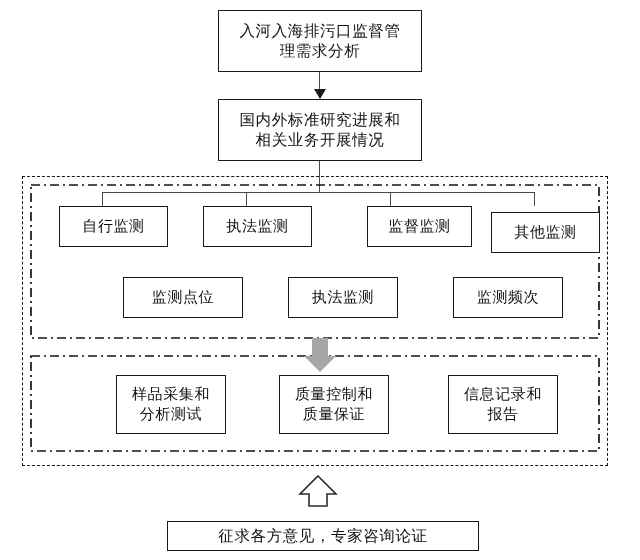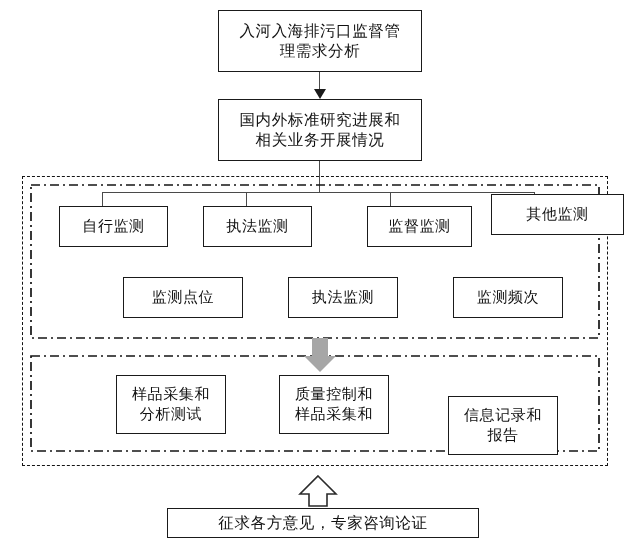--- a/index.html
+++ b/index.html
@@ -78,36 +78,36 @@
 
   <div class="hline" style="left:102px;top:192px;width:432px;"></div>
   <div class="vline" style="left:102px;top:192px;height:14px;"></div>
   <div class="vline" style="left:246px;top:192px;height:14px;"></div>
   <div class="vline" style="left:390px;top:192px;height:14px;"></div>
   <div class="vline" style="left:534px;top:192px;height:14px;"></div>
 
   <div class="box node" style="left:48px;top:206px;width:109px;height:41px;">自行监测</div>
   <div class="box node" style="left:192px;top:206px;width:109px;height:41px;">执法监测</div>
   <div class="box node" style="left:356px;top:206px;width:105px;height:41px;">监督监测</div>
-  <div class="box node" style="left:480px;top:194px;width:133px;height:41px;text-align:right;">其他监测</div>
+  <div class="box node" style="left:480px;top:212px;width:109px;height:41px;text-align:right;">其他监测</div>
 
   <div class="box node" style="left:112px;top:277px;width:120px;height:41px;">监测点位</div>
   <div class="box node" style="left:277px;top:277px;width:110px;height:41px;">执法监测</div>
   <div class="box node" style="left:442px;top:277px;width:110px;height:41px;">监测频次</div>
 
   <svg class="svg-layer" viewBox="0 0 640 560" xmlns="http://www.w3.org/2000/svg">
     <polygon points="312,338 328,338 328,356 336,356 320,372 304,356 312,356" fill="#a6a6a6"></polygon>
   </svg>
 
   <div class="box node" style="left:105px;top:375px;width:110px;height:59px;font-family:Liberation Serif, serif;">样品采集和
 分析测试</div>
   <div class="box node" style="left:268px;top:375px;width:110px;height:59px;">质量控制和
-样品采集和</div>
-  <div class="box node" style="left:437px;top:396px;width:110px;height:59px;">信息记录和
+质量保证</div>
+  <div class="box node" style="left:437px;top:375px;width:110px;height:59px;">信息记录和
 报告</div>
 
   <svg class="svg-layer" viewBox="0 0 640 560" xmlns="http://www.w3.org/2000/svg">
     <polygon points="318,476 336,494 327,494 327,506 309,506 309,494 300,494" fill="#ffffff" stroke="#2b2b2b" stroke-width="1.6" stroke-linejoin="miter"></polygon>
   </svg>
 
-  <div class="box bottom" style="left:167px;top:508px;width:312px;height:30px;">征求各方意见，专家咨询论证</div>
+  <div class="box bottom" style="left:167px;top:521px;width:312px;height:30px;">征求各方意见，专家咨询论证</div>
 
 </div>
 
 </body></html>

